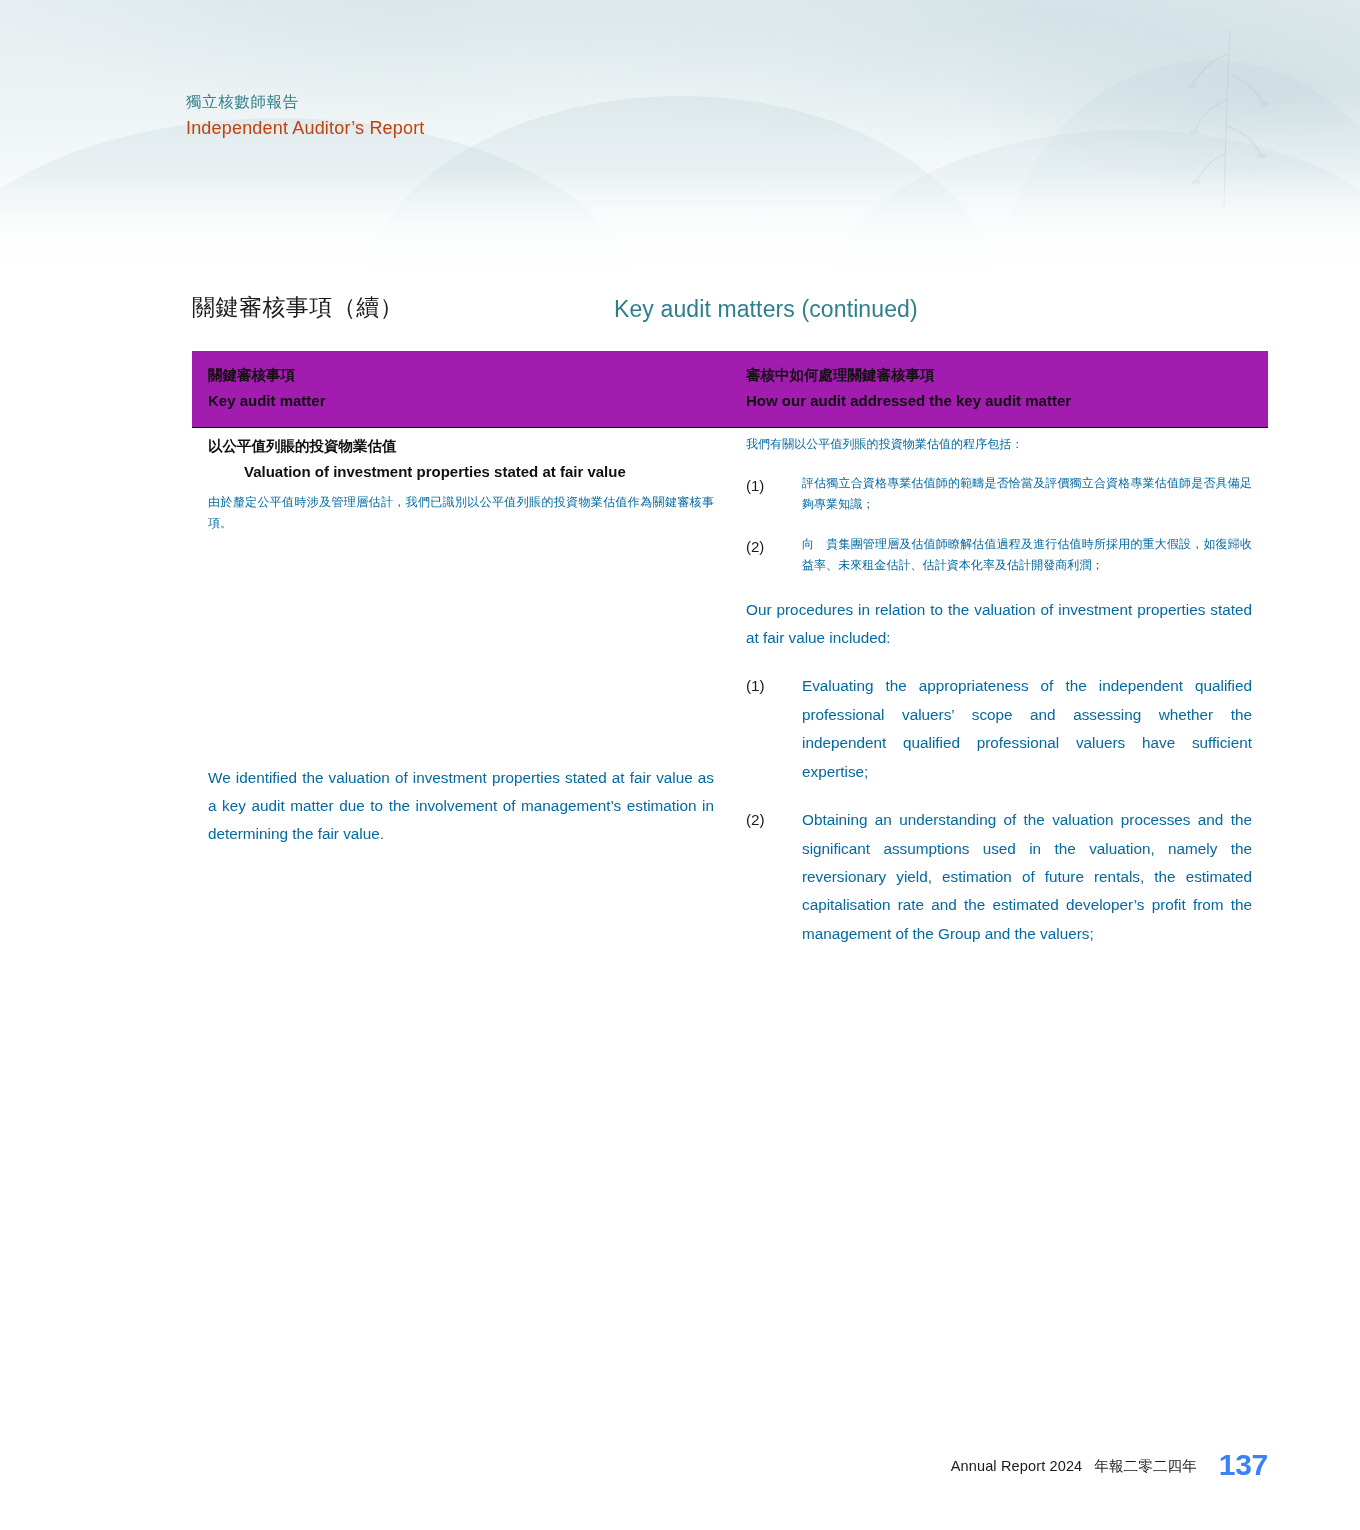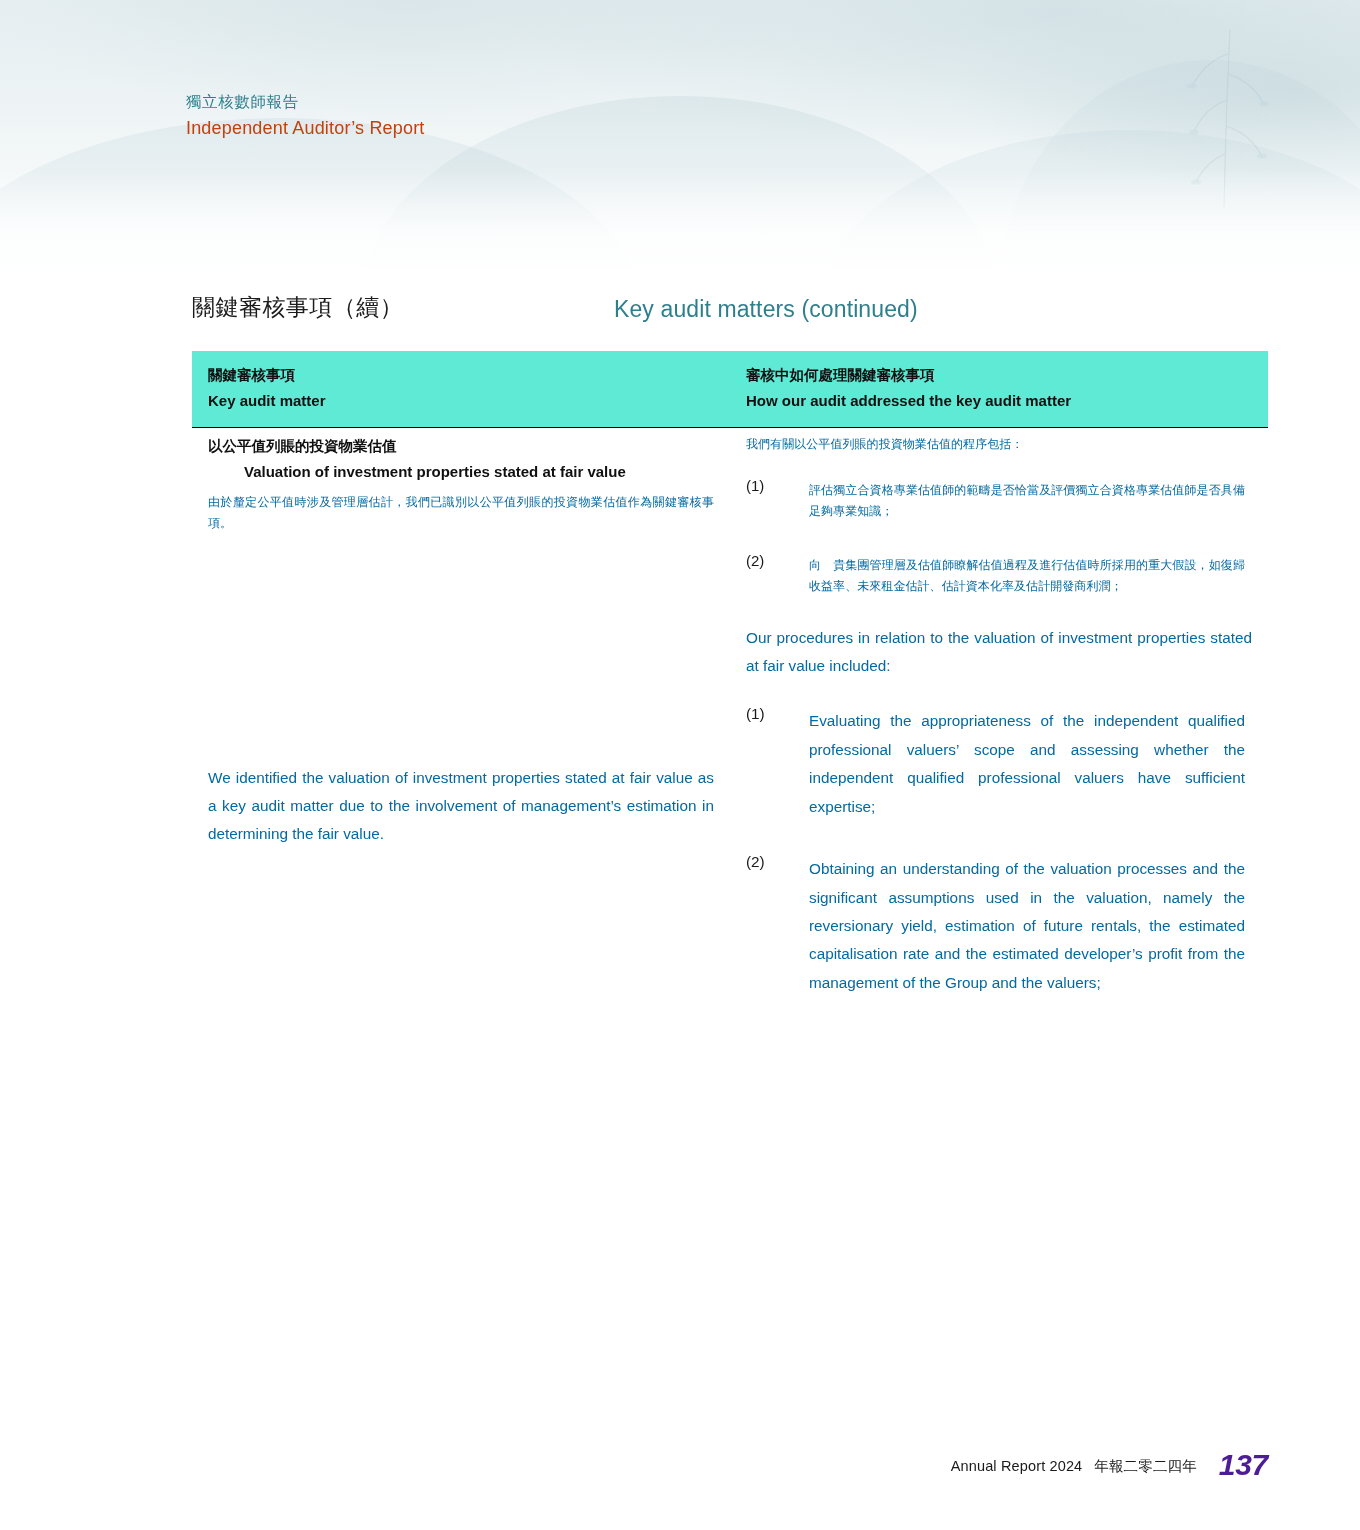--- a/index.html
+++ b/index.html
@@ -114,21 +114,21 @@
   
   table.kam {
     width: 1076px;
     border-collapse: collapse;
     table-layout: fixed;
   }
   table.kam col.c1 { width: 538px; }
   table.kam col.c2 { width: 538px; }
 
   thead th {
-    background: #5eead4;
+    background: #a21caf;
     text-align: left;
     vertical-align: top;
     padding: 13px 16px 14px 16px;
     border-bottom: 1.6px solid #000000;
     font-weight: bold;
   }
   .th-zh {
     font-size: 14.5px;
     color: #101010;
     line-height: 1.65;
@@ -186,21 +186,21 @@
     width: 56px;
     flex: 0 0 56px;
     font-size: 15px;
     color: #1a1a1a;
     line-height: 1.72;
   }
   .num-item .body {
     flex: 1 1 auto;
   }
   .num-item .body p {
-    margin: 7px;
+    margin: 0;
   }
   .num-item.en .num { line-height: 1.86; font-size: 15.3px; }
 
   .spacer-en { height: 212px; }
 
   
   .footer {
     position: absolute;
     left: 0;
     right: 92px;
@@ -213,23 +213,22 @@
   .footer-text {
     font-size: 14.5px;
     color: #1a1a1a;
     padding-bottom: 6px;
     letter-spacing: .01em;
   }
   .footer-text .zh-part { margin-left: 12px; }
   .page-number {
     font-size: 30px;
     font-weight: bold;
-    color: #4c1d95;
+    color: #3b82f6;
     letter-spacing: -.01em;
-    font-style: italic;
   }
 </style>
 </head>
 <body>
 
 <div class="page">
 
   <div class="header-band">
     <div class="band-hill hill-a"></div>
     <div class="band-hill hill-b"></div>

